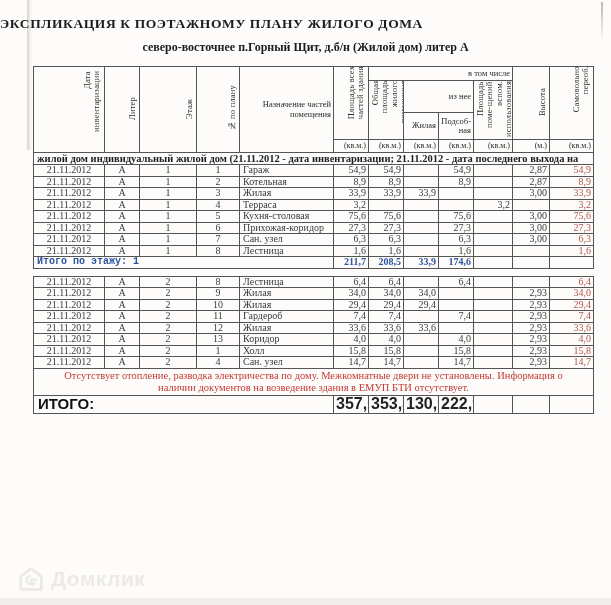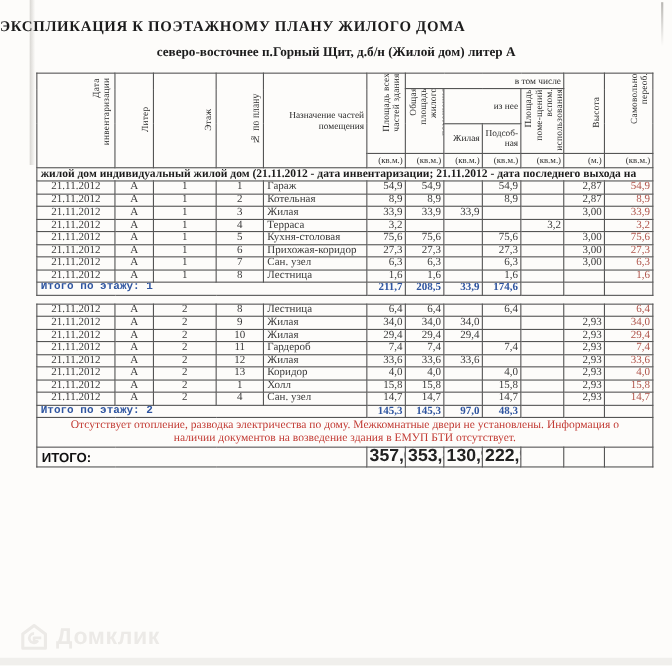--- a/index.html
+++ b/index.html
@@ -40,21 +40,21 @@
   
   .c-c{text-align:center;}
   .c-l{text-align:left;padding-left:3px;}
   .c-r{text-align:right;padding-right:2px;}
   .red{color:#b0544a;}
   .section-row td{font-weight:bold;color:#1d1d1d;font-size:10.5px;padding-left:3px;}
   .tot-label{font-weight:bold;color:#2f55a0;font-size:10px;padding-left:3px;font-family:Liberation Mono, monospace;}
   .tot{font-weight:bold;color:#2f55a0;margin-top:19px;}
   .note-row td{color:#c23b34;text-align:center;font-size:10.5px;white-space:normal;
     height:24px;vertical-align:middle;line-height:1.15;padding:1px 12px;margin-top:40px;}
-  .grand-label{font-weight:bold;color:#111;font-size:12px;font-family:"Liberation Sans",sans-serif;padding-left:4px;}
+  .grand-label{font-weight:bold;color:#111;font-size:15px;font-family:"Liberation Sans",sans-serif;padding-left:4px;}
   .grand{font-weight:bold;color:#222;font-family:"Liberation Sans",sans-serif;font-size:16px;}
 
   
   .watermark{position:absolute;left:18px;top:566px;display:flex;align-items:center;gap:7px;
     color:#eceae7;}
   .watermark .wm-text{font-weight:bold;font-size:21px;letter-spacing:.5px;
     font-family:"Liberation Sans",sans-serif;}
   .watermark svg{display:block;}
 </style>
 </head>
@@ -366,30 +366,20 @@
           <td class="c-c">4</td>
           <td class="c-l">Сан. узел</td>
           <td class="c-r">14,7</td>
           <td class="c-r">14,7</td>
           <td class="c-r"></td>
           <td class="c-r">14,7</td>
           <td class="c-r"></td>
           <td class="c-r">2,93</td>
           <td class="c-r red">14,7</td>
         </tr>
-        <tr>
-          <td class="tot-label" colspan="5">Итого по этажу: 2</td>
-          <td class="c-r tot">145,3</td>
-          <td class="c-r tot">145,3</td>
-          <td class="c-r tot">97,0</td>
-          <td class="c-r tot">48,3</td>
-          <td></td>
-          <td></td>
-          <td></td>
-        </tr>
       </tbody>
     <tbody>
       <tr class="note-row">
         <td colspan="12">Отсутствует отопление, разводка электричества по дому. Межкомнатные двери не установлены.  Информация о наличии документов на возведение здания  в ЕМУП БТИ отсутствует.</td>
       </tr>
       <tr>
         <td colspan="5" class="grand-label" style="height:13px">ИТОГО:</td>
         <td class="c-r grand">357,0</td>
         <td class="c-r grand">353,8</td>
         <td class="c-r grand">130,9</td>

